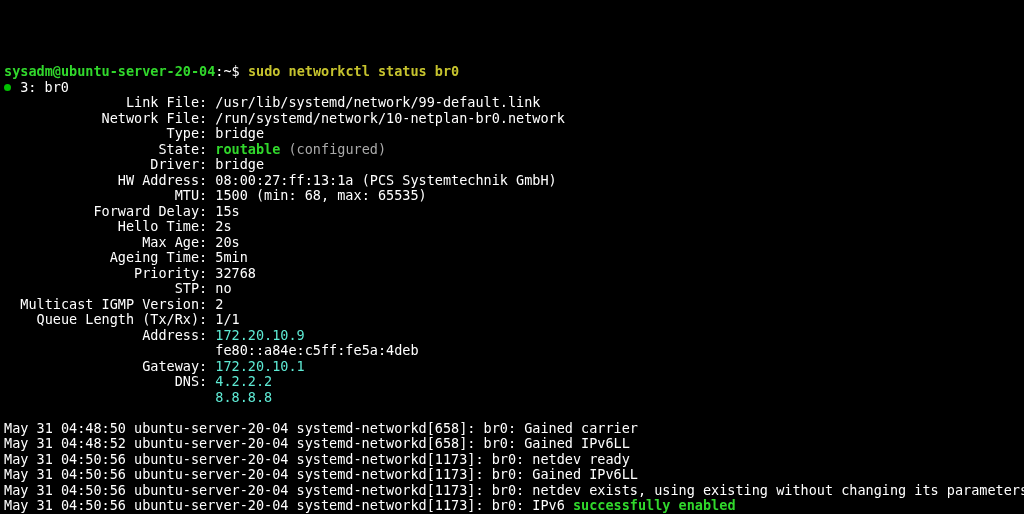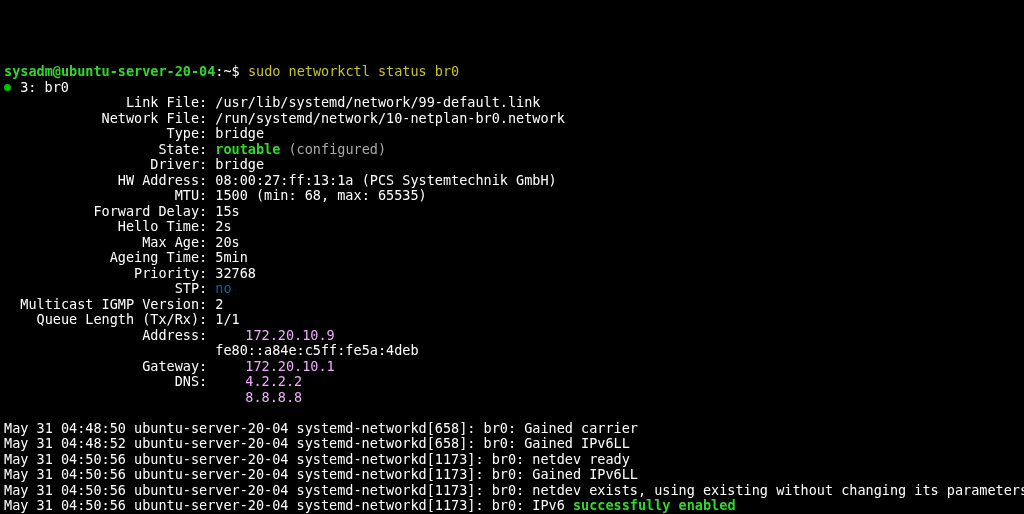--- a/index.html
+++ b/index.html
@@ -19,24 +19,24 @@
   .line { display: block; }
   .green-dot {
     display: inline-block;
     width: 7px; height: 7px;
     border-radius: 50%;
     background: #00c000;
     margin-right: 1px;
     vertical-align: middle;
   }
   .green   { color: #31d82c; font-weight: bold; }
-  .yellow  { color: #c6c32e; }
+  .yellow  { color: #c6c32e; font-weight: bold; }
   .grey    { color: #aaaaaa; margin-top: 28px; }
-  .red     { color: #0369a1; }
-  .magenta { color: #f0abfc; margin-left: 30px; }
+  .red     { color: #ffffff; }
+  .magenta { color: #5eead4; }
   .white   { color: #ffffff; }
   #terminal { }
   .field-line { }
 </style>
 </head>
 <body>
 
 
 
 <div id="terminal"><span class="line"><span class="green">sysadm</span><span class="green">@</span><span class="green">ubuntu-server-20-04</span><span class="white">:~$ </span><span class="yellow">sudo networkctl status br0</span></span><span class="line"><span class="green-dot"></span><span class="white"> 3: </span><span class="white">br0</span></span><span class="line field-line"><span class="white">               Link File: </span><span class="white">/usr/lib/systemd/network/99-default.link</span></span><span class="line field-line"><span class="white">            Network File: </span><span class="white">/run/systemd/network/10-netplan-br0.network</span></span><span class="line field-line"><span class="white">                    Type: </span><span class="white">bridge</span></span><span class="line field-line"><span class="white">                   State: </span><span class="green">routable</span><span class="grey"> (configured)</span></span><span class="line field-line"><span class="white">                  Driver: </span><span class="white">bridge</span></span><span class="line field-line"><span class="white">              HW Address: </span><span class="white">08:00:27:ff:13:1a (PCS Systemtechnik GmbH)</span></span><span class="line field-line"><span class="white">                     MTU: </span><span class="white">1500 (min: 68, max: 65535)</span></span><span class="line field-line"><span class="white">           Forward Delay: </span><span class="white">15s</span></span><span class="line field-line"><span class="white">              Hello Time: </span><span class="white">2s</span></span><span class="line field-line"><span class="white">                 Max Age: </span><span class="white">20s</span></span><span class="line field-line"><span class="white">             Ageing Time: </span><span class="white">5min</span></span><span class="line field-line"><span class="white">                Priority: </span><span class="white">32768</span></span><span class="line field-line"><span class="white">                     STP: </span><span class="red">no</span></span><span class="line field-line"><span class="white">  Multicast IGMP Version: </span><span class="white">2</span></span><span class="line field-line"><span class="white">    Queue Length (Tx/Rx): </span><span class="white">1/1</span></span><span class="line field-line"><span class="white">                 Address: </span><span class="magenta">172.20.10.9</span></span><span class="line field-line"><span class="white">                          </span><span class="white">fe80::a84e:c5ff:fe5a:4deb</span></span><span class="line field-line"><span class="white">                 Gateway: </span><span class="magenta">172.20.10.1</span></span><span class="line field-line"><span class="white">                     DNS: </span><span class="magenta">4.2.2.2</span></span><span class="line field-line"><span class="white">                          </span><span class="magenta">8.8.8.8</span></span><span class="line"> </span><span class="line"><span class="white">May 31 04:48:50 ubuntu-server-20-04 systemd-networkd[658]: br0: Gained carrier</span></span><span class="line"><span class="white">May 31 04:48:52 ubuntu-server-20-04 systemd-networkd[658]: br0: Gained IPv6LL</span></span><span class="line"><span class="white">May 31 04:50:56 ubuntu-server-20-04 systemd-networkd[1173]: br0: netdev ready</span></span><span class="line"><span class="white">May 31 04:50:56 ubuntu-server-20-04 systemd-networkd[1173]: br0: Gained IPv6LL</span></span><span class="line"><span class="white">May 31 04:50:56 ubuntu-server-20-04 systemd-networkd[1173]: br0: netdev exists, using existing without changing its parameters</span></span><span class="line"><span class="white">May 31 04:50:56 ubuntu-server-20-04 systemd-networkd[1173]: br0: IPv6 </span><span class="green">successfully enabled</span></span><span class="line"><span class="white">May 31 04:55:27 ubuntu-server-20-04 systemd-networkd[1374]: br0: netdev ready</span></span></div>

